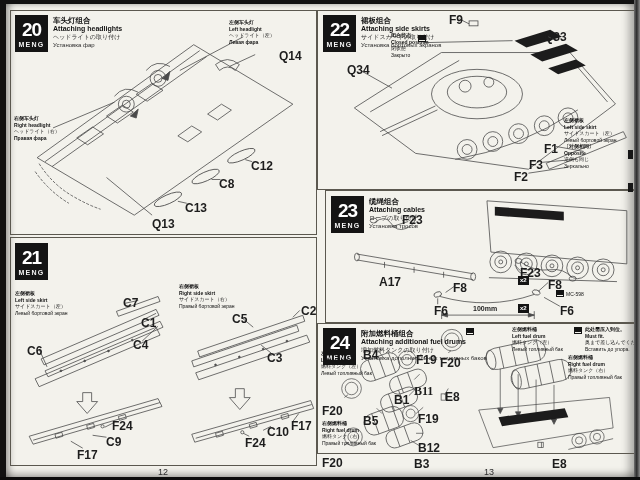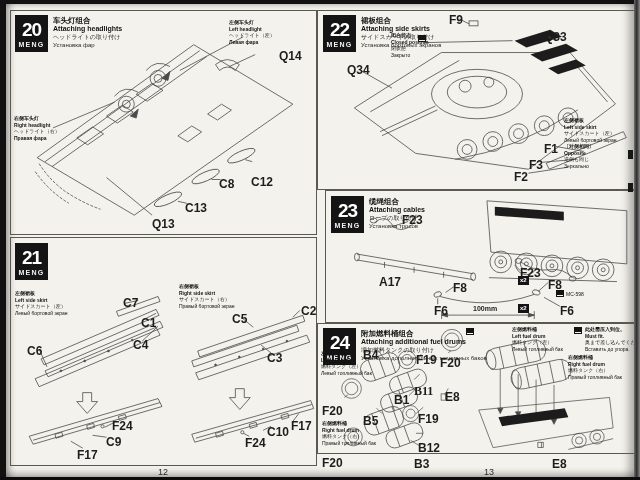--- a/index.html
+++ b/index.html
@@ -98,21 +98,21 @@
       <div>ヘッドライト（左）</div>
       <div class="b">Левая фара</div>
     </div>
     <div class="lbl" style="left:3px;top:104px;">
       <div class="b">右侧车头灯</div>
       <div class="b">Right headlight</div>
       <div>ヘッドライト（右）</div>
       <div class="b">Правая фара</div>
     </div>
     <span class="co" style="left:248px;top:38px;padding-left:20px;">Q14</span>
-    <span class="co" style="left:240px;top:164px;">C12</span>
+    <span class="co" style="left:240px;top:148px;">C12</span>
     <span class="co" style="left:208px;top:166px;">C8</span>
     <span class="co" style="left:174px;top:190px;">C13</span>
     <span class="co" style="left:134px;top:206px;margin-left:7px;">Q13</span>
   </div>
 
   <div class="step" style="left:4px;top:233px;width:307px;height:229px;">
     <svg class="draw" viewBox="0 0 307 229">
       <g stroke="#4a4a4a" stroke-width="0.8" fill="none">
         <path d="M106,74 L148,59 L150,64 L108,79 Z"></path>
         <path d="M30,122 L146,72 L149,78 L33,128 Z"></path>

